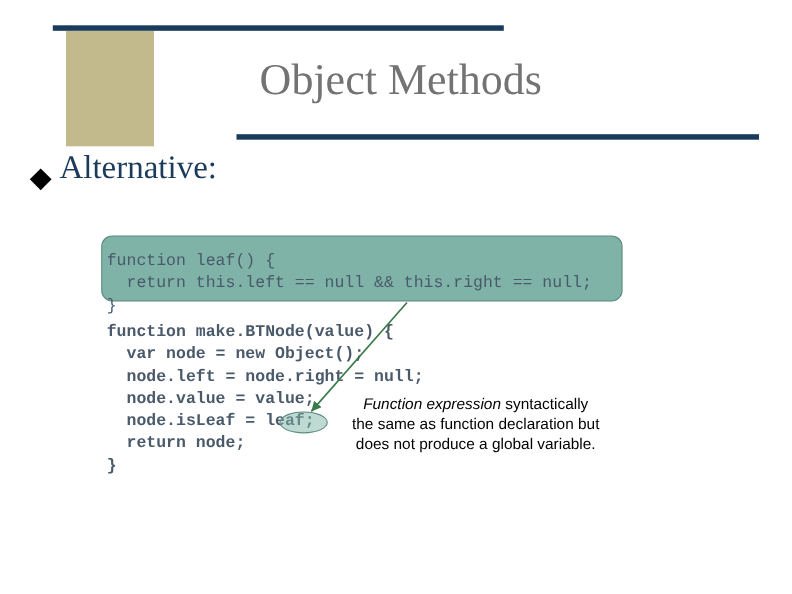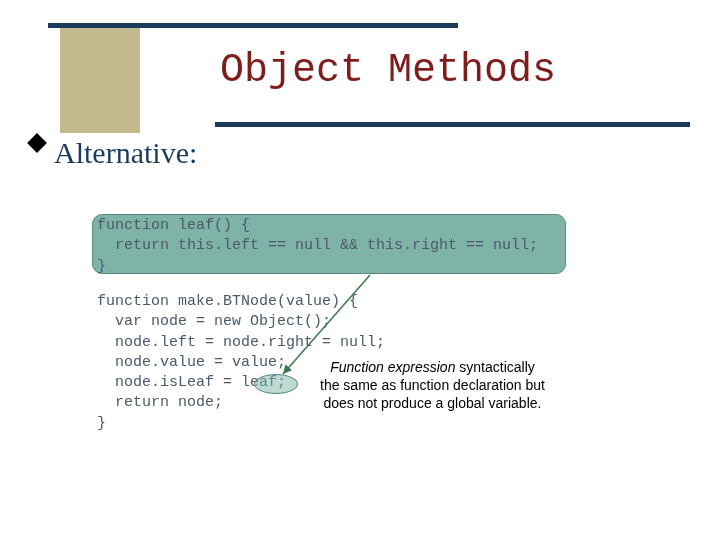--- a/index.html
+++ b/index.html
@@ -22,40 +22,40 @@
   .top-rule {
     position: absolute;
     left: 48px;
     top: 23px;
     width: 410px;
     height: 5px;
     background: #1a3b5c;
   }
   .title {
     position: absolute;
-    left: 220px;
+    left: 236px;
     top: 48px;
     font-size: 40px;
-    color: #7f1d1d;
-    font-family: Liberation Mono, monospace;
+    color: #737373;
+    font-family: Liberation Serif, serif;
   }
   .bottom-rule {
     position: absolute;
     left: 215px;
     top: 122px;
     width: 475px;
     height: 5px;
     background: #1a3b5c;
   }
   .bullet-row {
     position: absolute;
     left: 30px;
     top: 136px;
     display: flex;
-    align-items: flex-start;
+    align-items: flex-end;
   }
   .bullet-diamond {
     width: 14px;
     height: 14px;
     background: #000;
     transform: rotate(45deg);
     margin-right: 10px;
     flex-shrink: 0;
   }
   .bullet-text {
@@ -69,36 +69,37 @@
     top: 214px;
     width: 474px;
     height: 60px;
     background: #7fb3a8;
     border: 1px solid #5a8a80;
     border-radius: 10px;
   }
   .code-text {
     position: absolute;
     left: 97px;
-    top: 216px;
+    top: 228px;
     font-family: 'Courier New', monospace;
     font-size: 15px;
     color: #4a5a6a;
     line-height: 1.35;
     white-space: pre;
   }
   .code-text2 {
     position: absolute;
     left: 97px;
     top: 292px;
     font-family: 'Courier New', monospace;
     font-size: 15px;
     color: #4a5a6a;
     line-height: 1.35;
     white-space: pre;
+    font-weight: bold;
   }
   .leaf-ellipse {
     position: absolute;
     left: 254px;
     top: 374px;
     width: 44px;
     height: 20px;
     border: 1px solid #5a8a80;
     background: rgba(127,179,168,0.5);
     border-radius: 50%;

